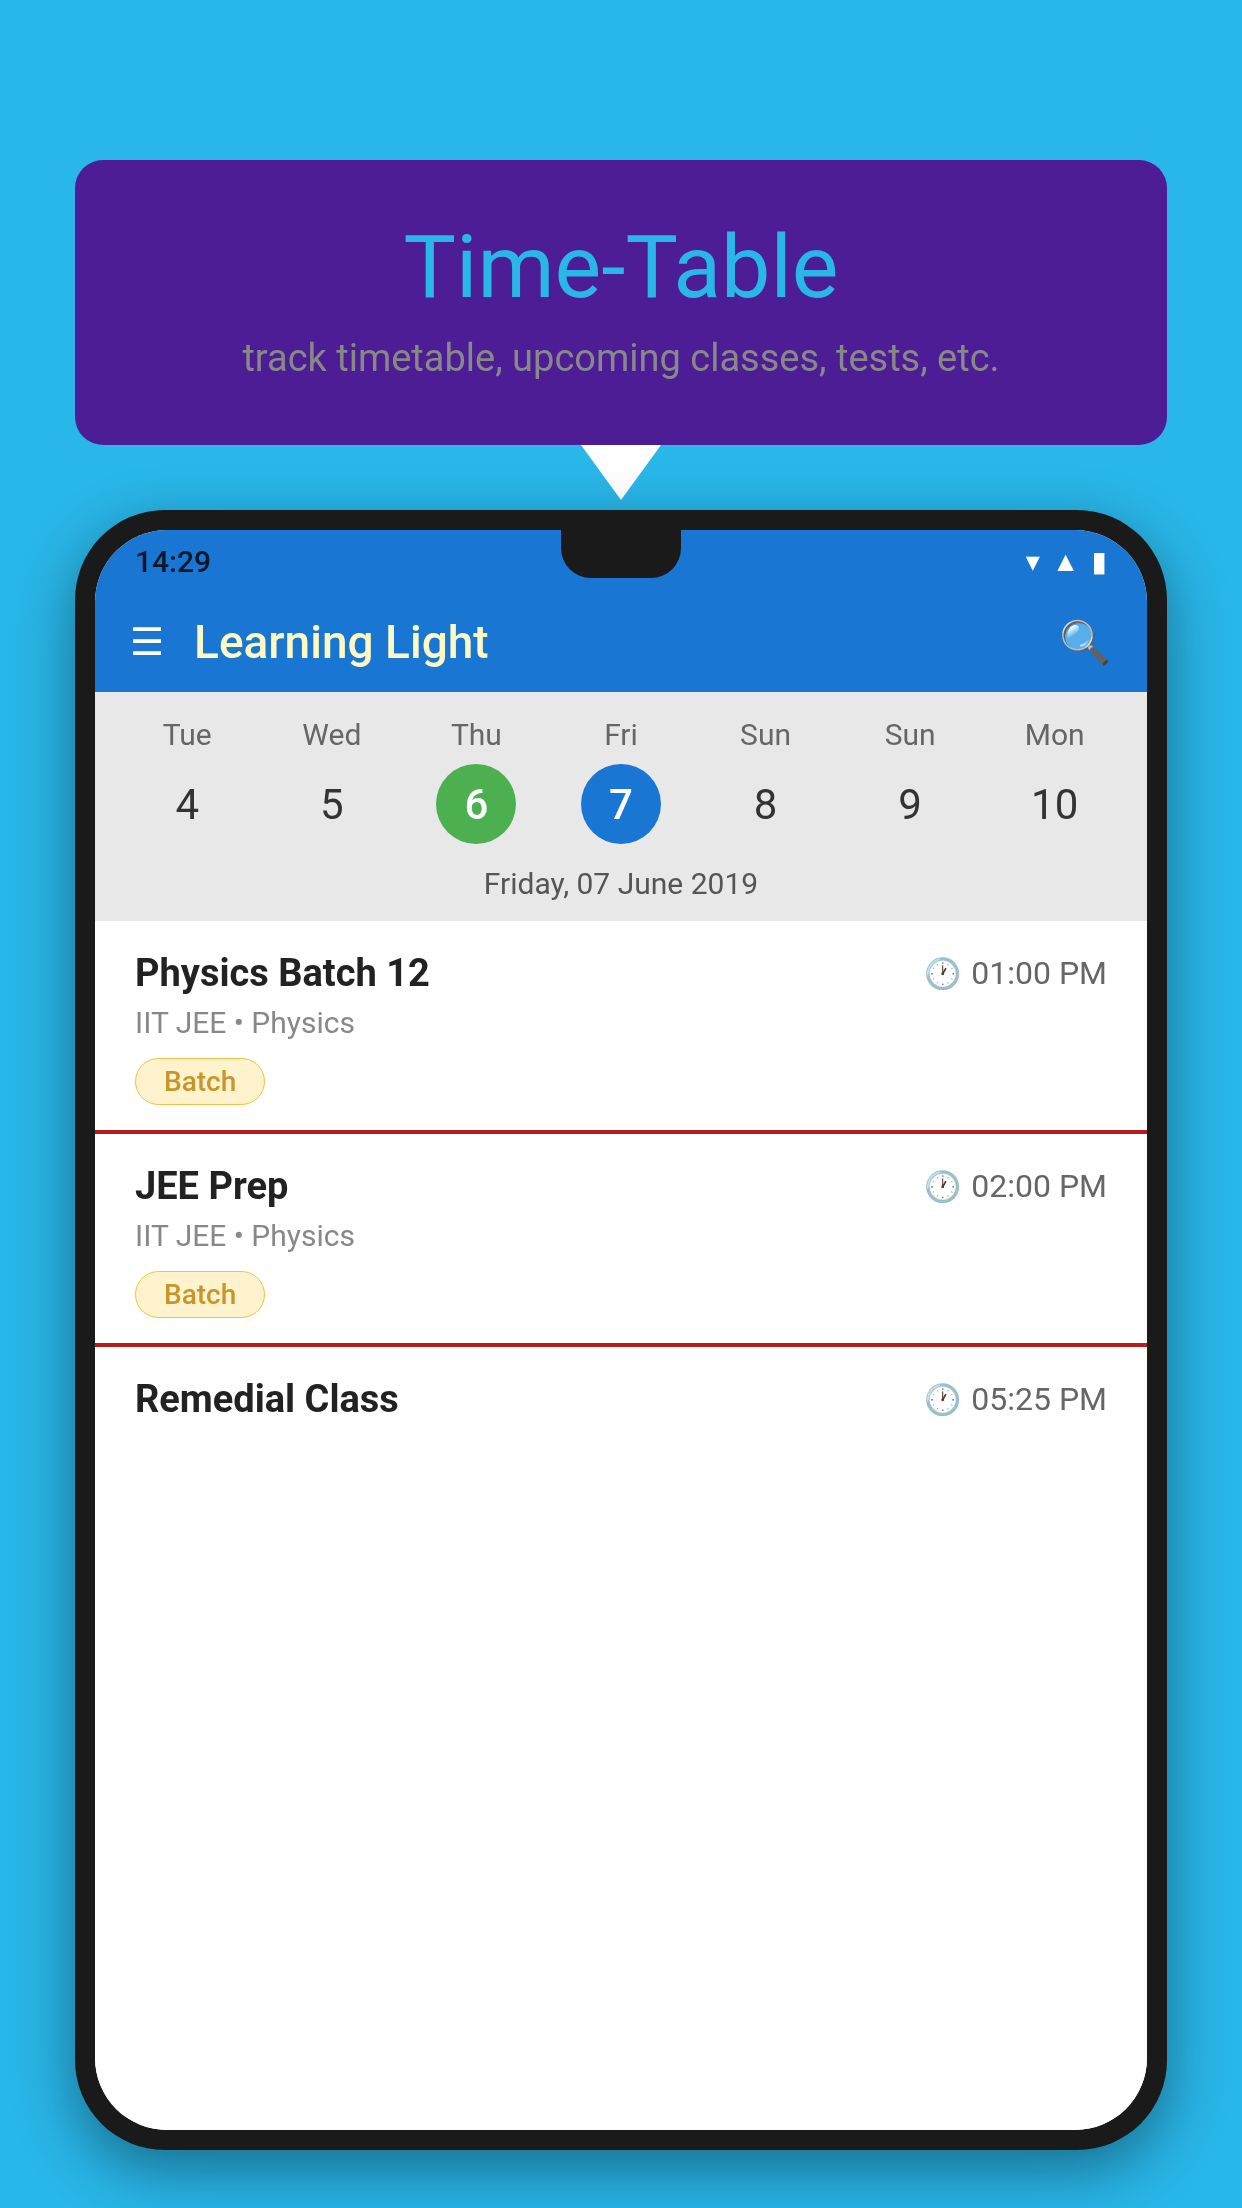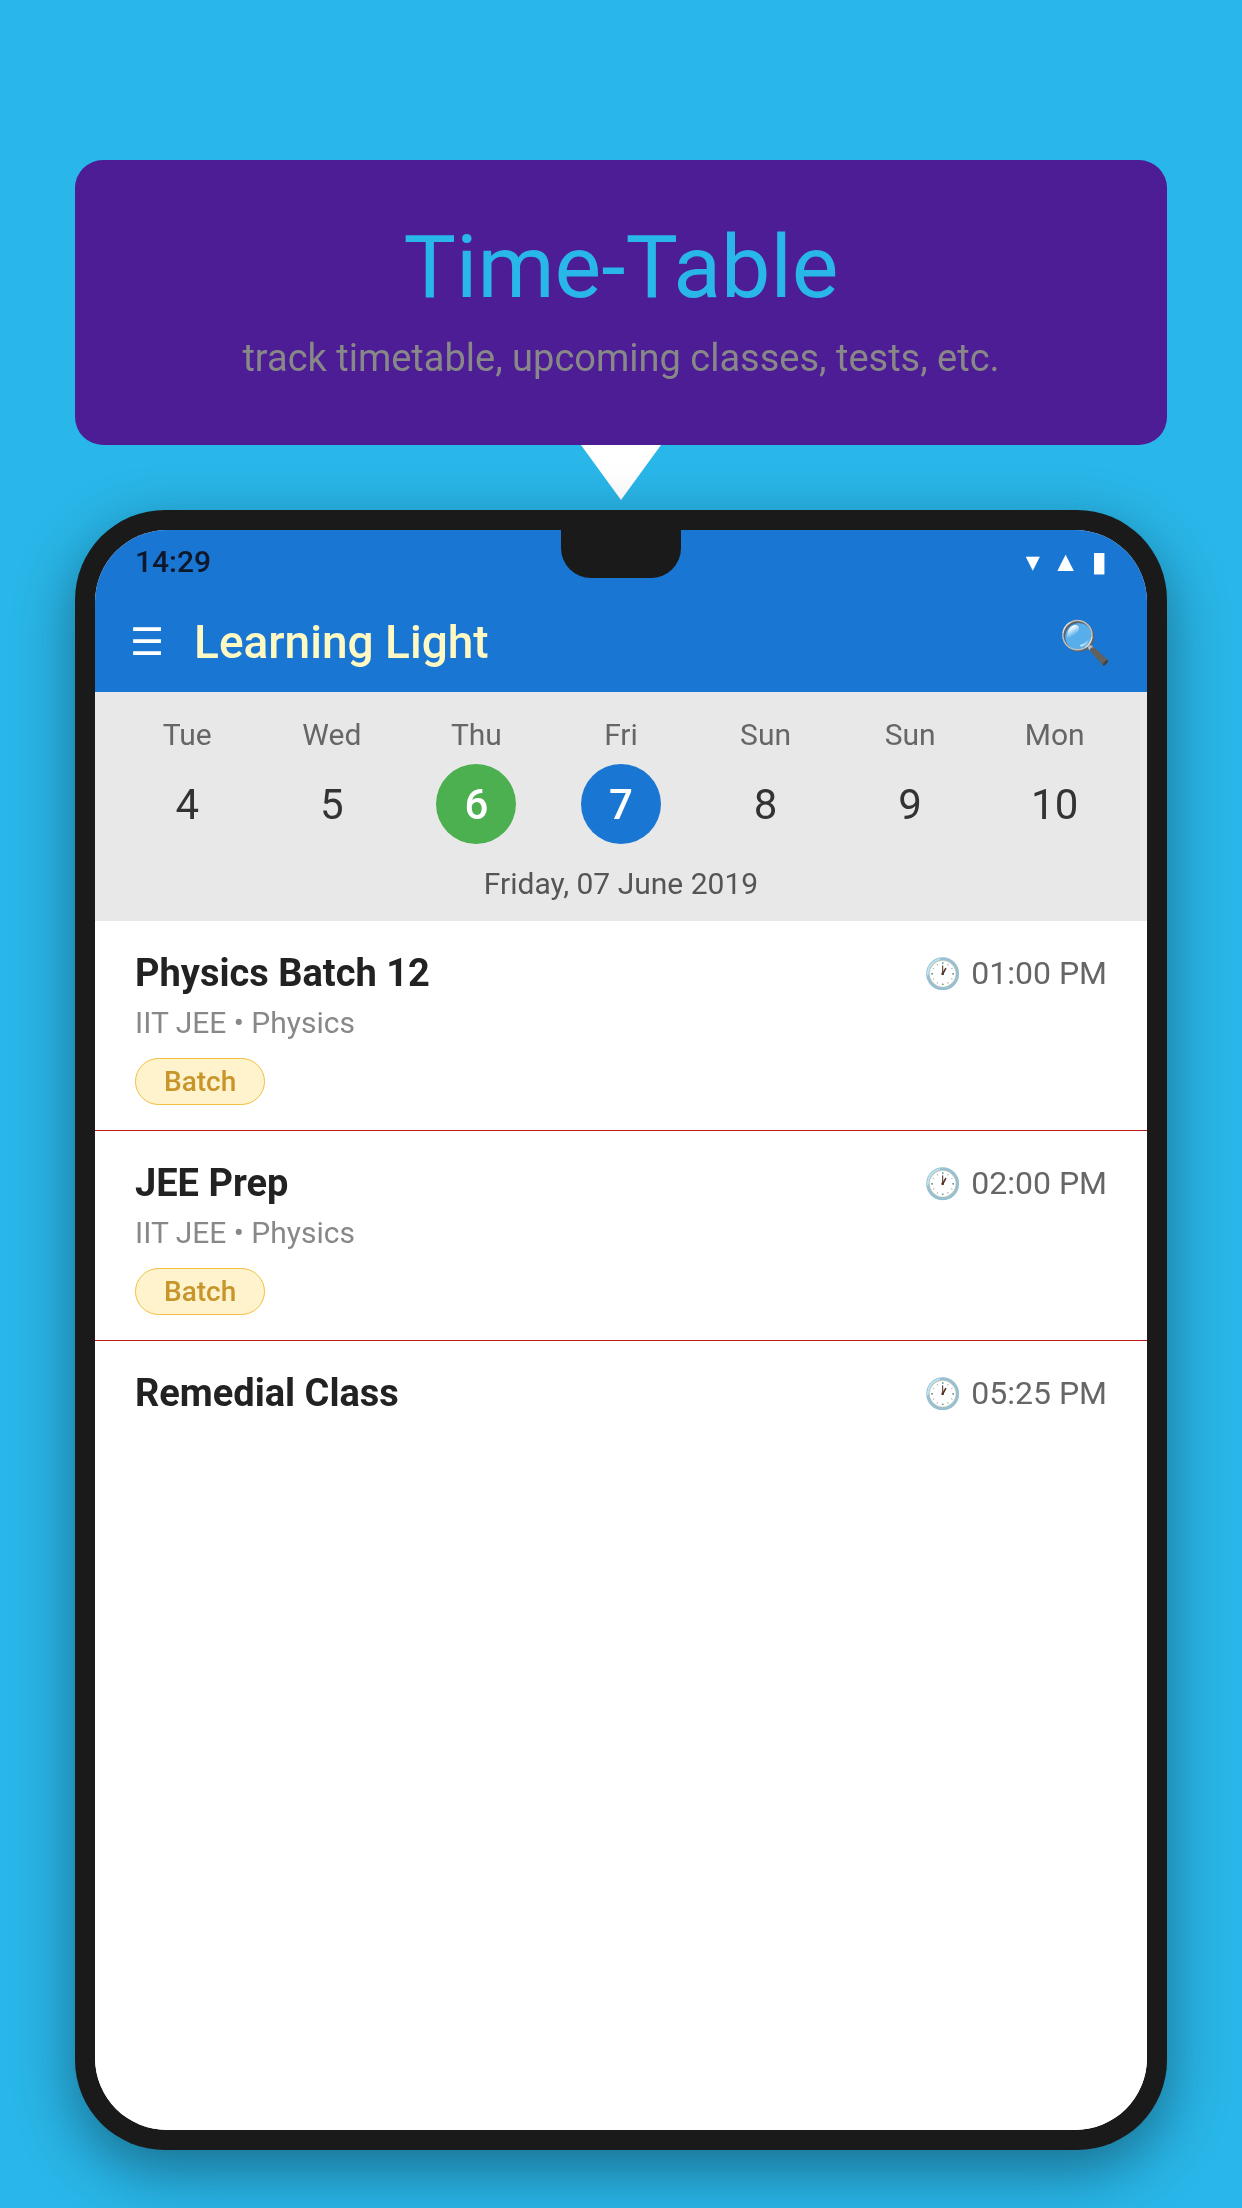--- a/index.html
+++ b/index.html
@@ -218,21 +218,21 @@
 
     
     .schedule-list {
       flex: 1;
       background: white;
       overflow: hidden;
     }
 
     .schedule-item {
       padding: 30px 40px 25px;
-      border-bottom: 1px solid #b91c1c;
+      border-bottom: 4px solid #b91c1c;
       background: white;
     }
 
     .schedule-item-header {
       display: flex;
       justify-content: space-between;
       align-items: center;
       margin-bottom: 10px;
     }
 

